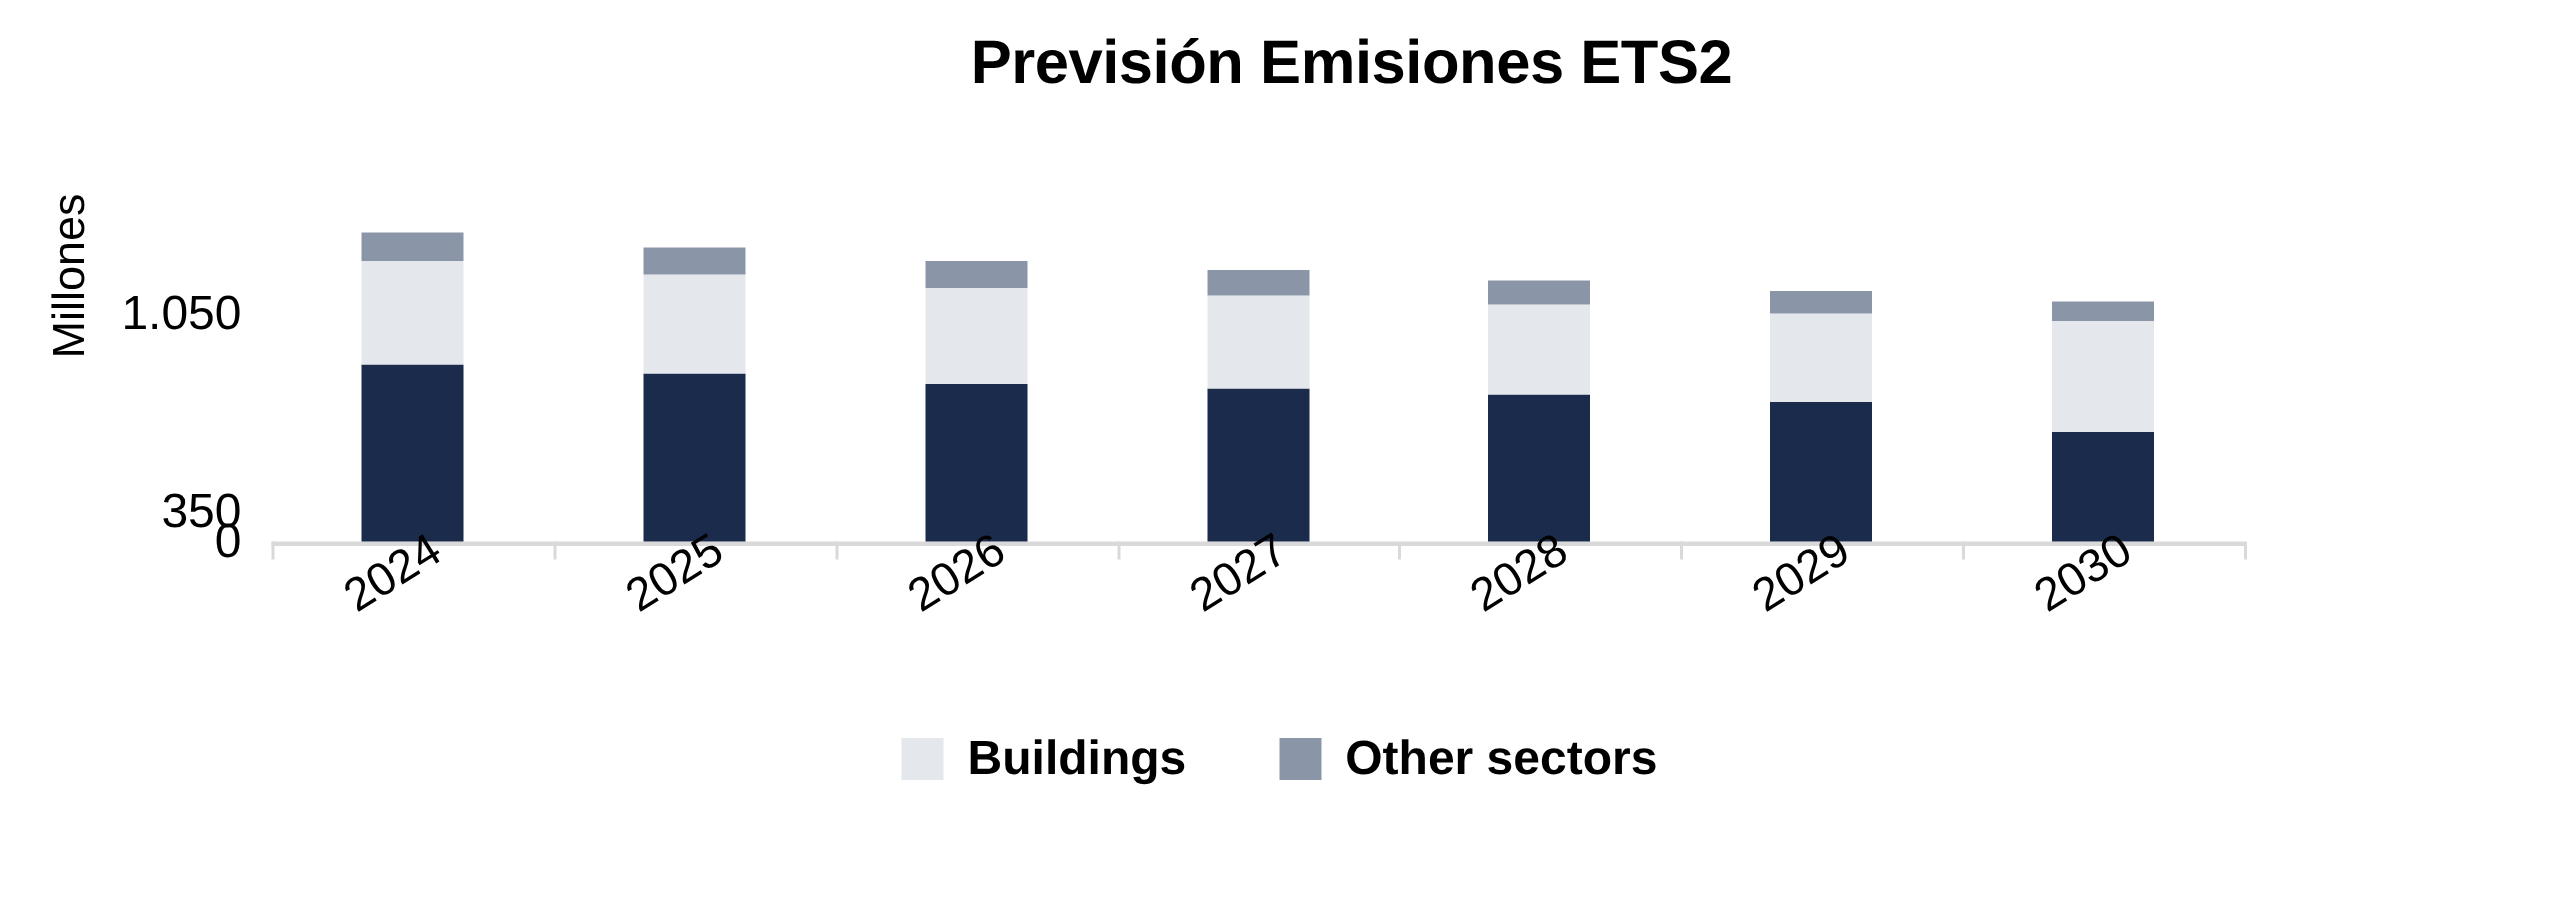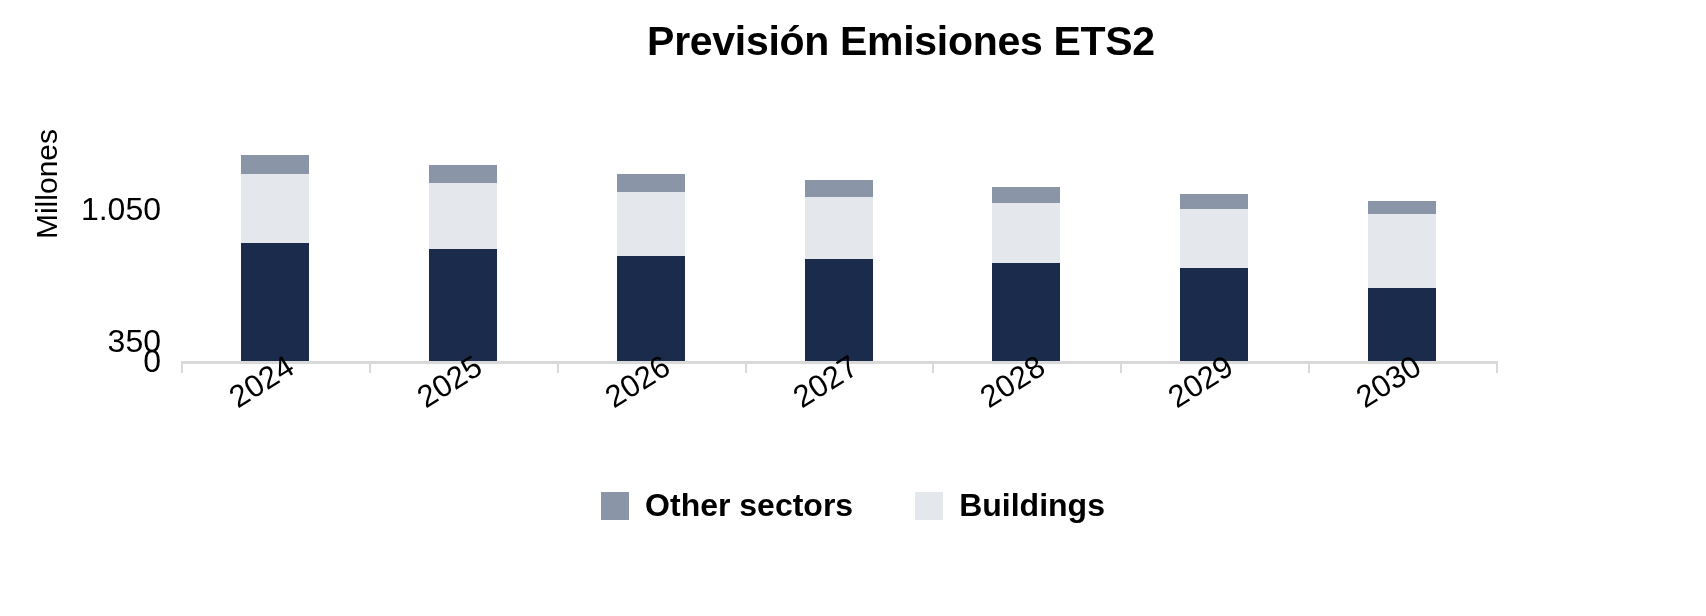--- a/index.html
+++ b/index.html
@@ -220,22 +220,22 @@
       <div class="x-tick-label" style="left: 410.786px; top: 385px;">2025</div>
       <div class="x-tick-label" style="left: 598.643px; top: 385px;">2026</div>
       <div class="x-tick-label" style="left: 786.5px; top: 385px;">2027</div>
       <div class="x-tick-label" style="left: 974.357px; top: 385px;">2028</div>
       <div class="x-tick-label" style="left: 1162.21px; top: 385px;">2029</div>
       <div class="x-tick-label" style="left: 1350.07px; top: 385px;">2030</div>
     </div>
 
   <div id="legend">
       <div class="legend-item">
+        <span class="legend-swatch" style="background: rgb(228, 231, 236);"></span>
+        <span class="legend-label">Buildings</span>
+      </div>
+      <div class="legend-item">
         <span class="legend-swatch" style="background: rgb(139, 149, 168);"></span>
         <span class="legend-label">Other sectors</span>
       </div>
-      <div class="legend-item">
-        <span class="legend-swatch" style="background: rgb(228, 231, 236);"></span>
-        <span class="legend-label">Buildings</span>
-      </div>
     </div>
 
 </div>
 
 </body></html>

